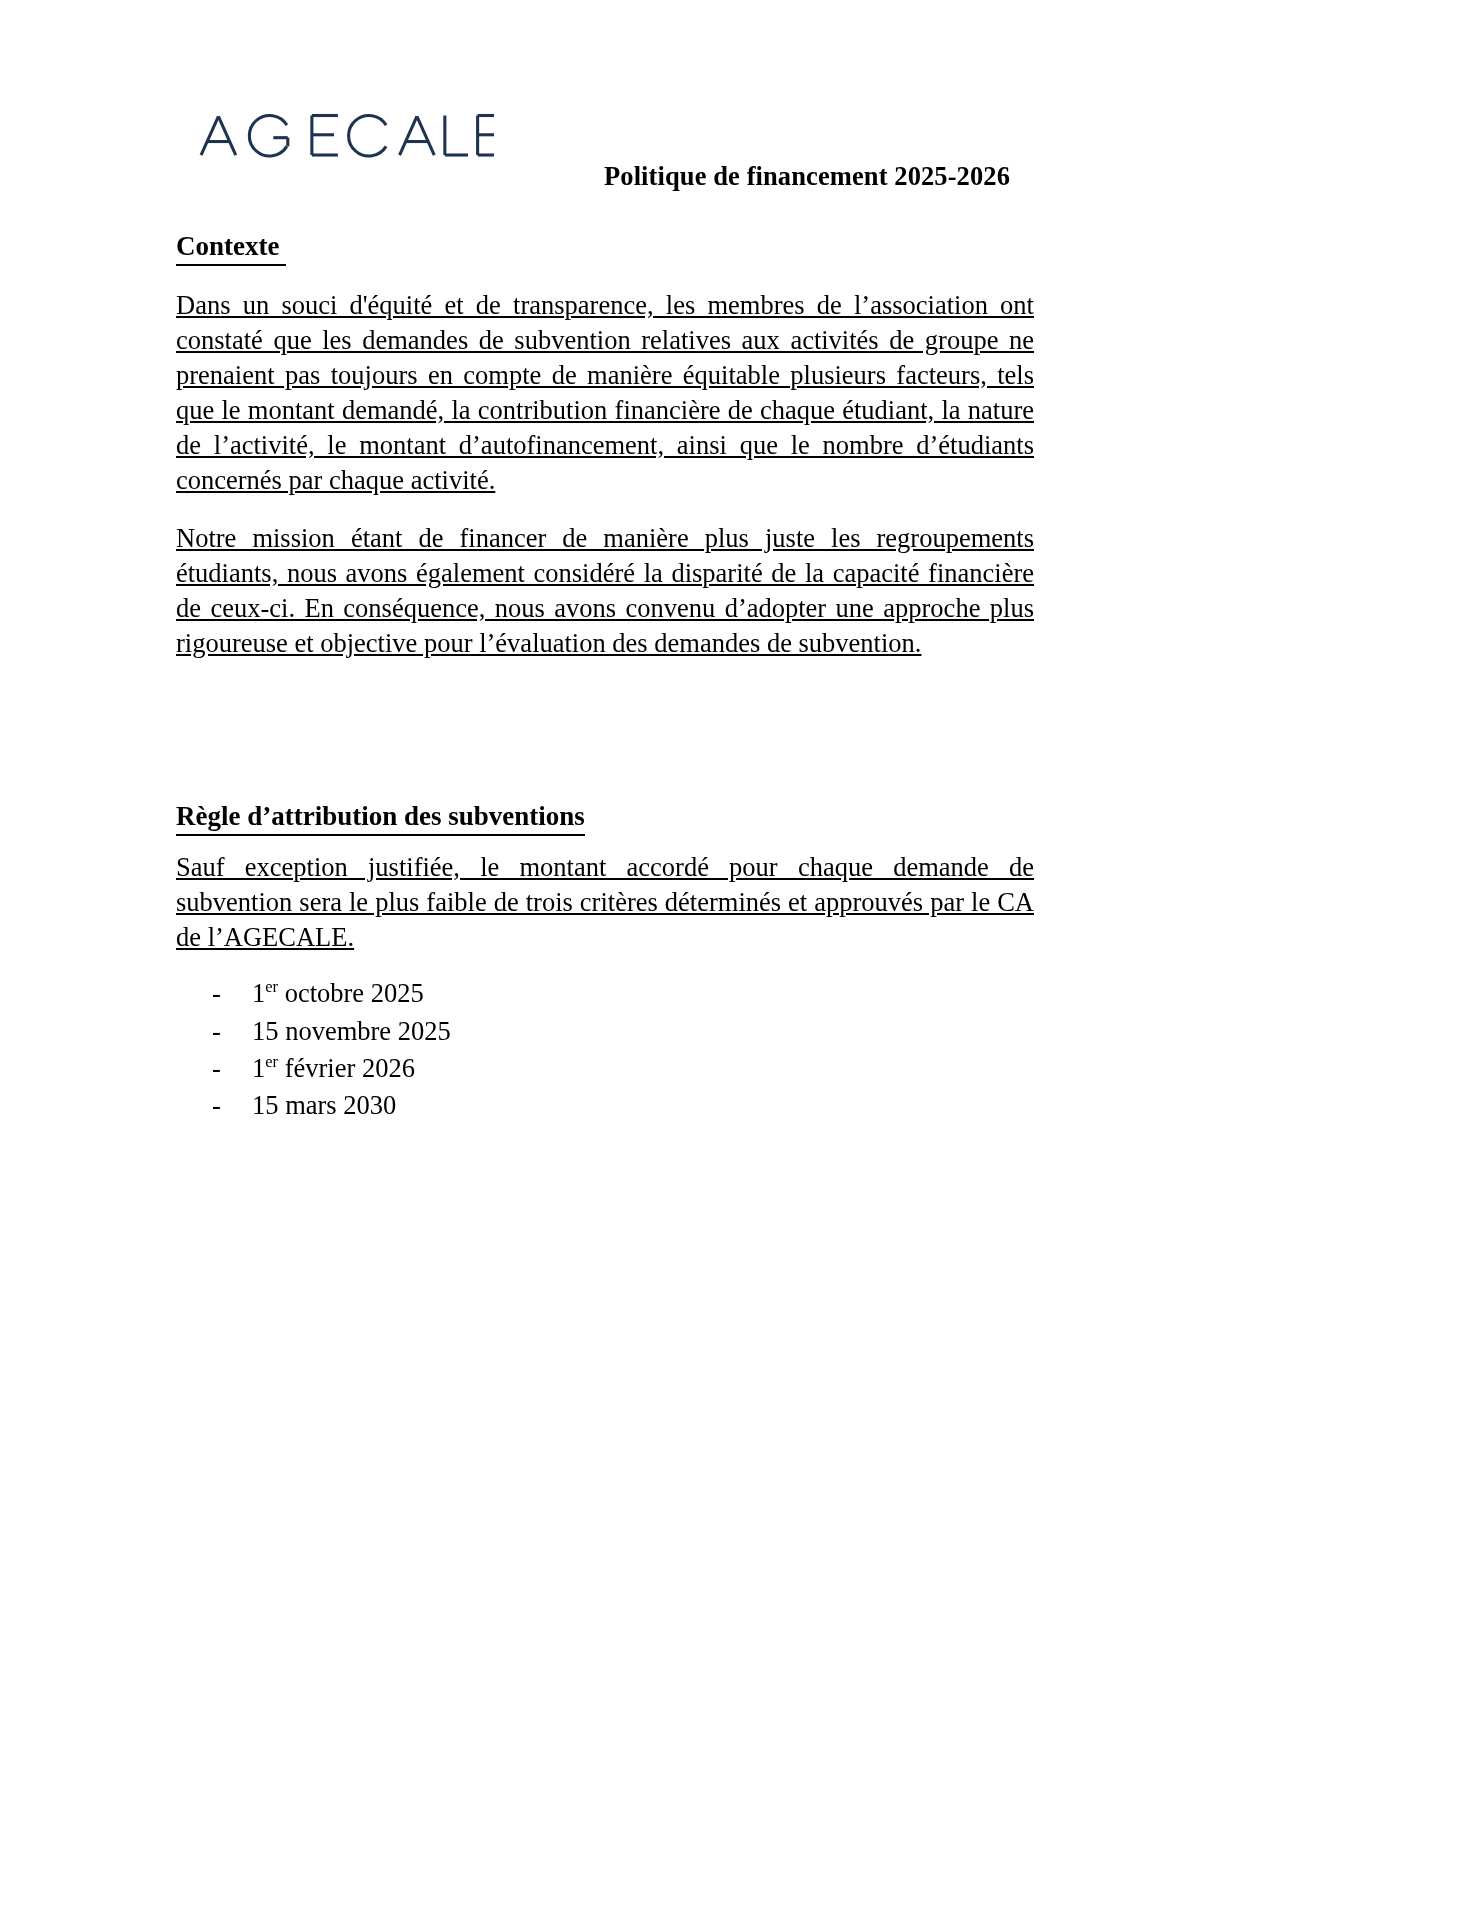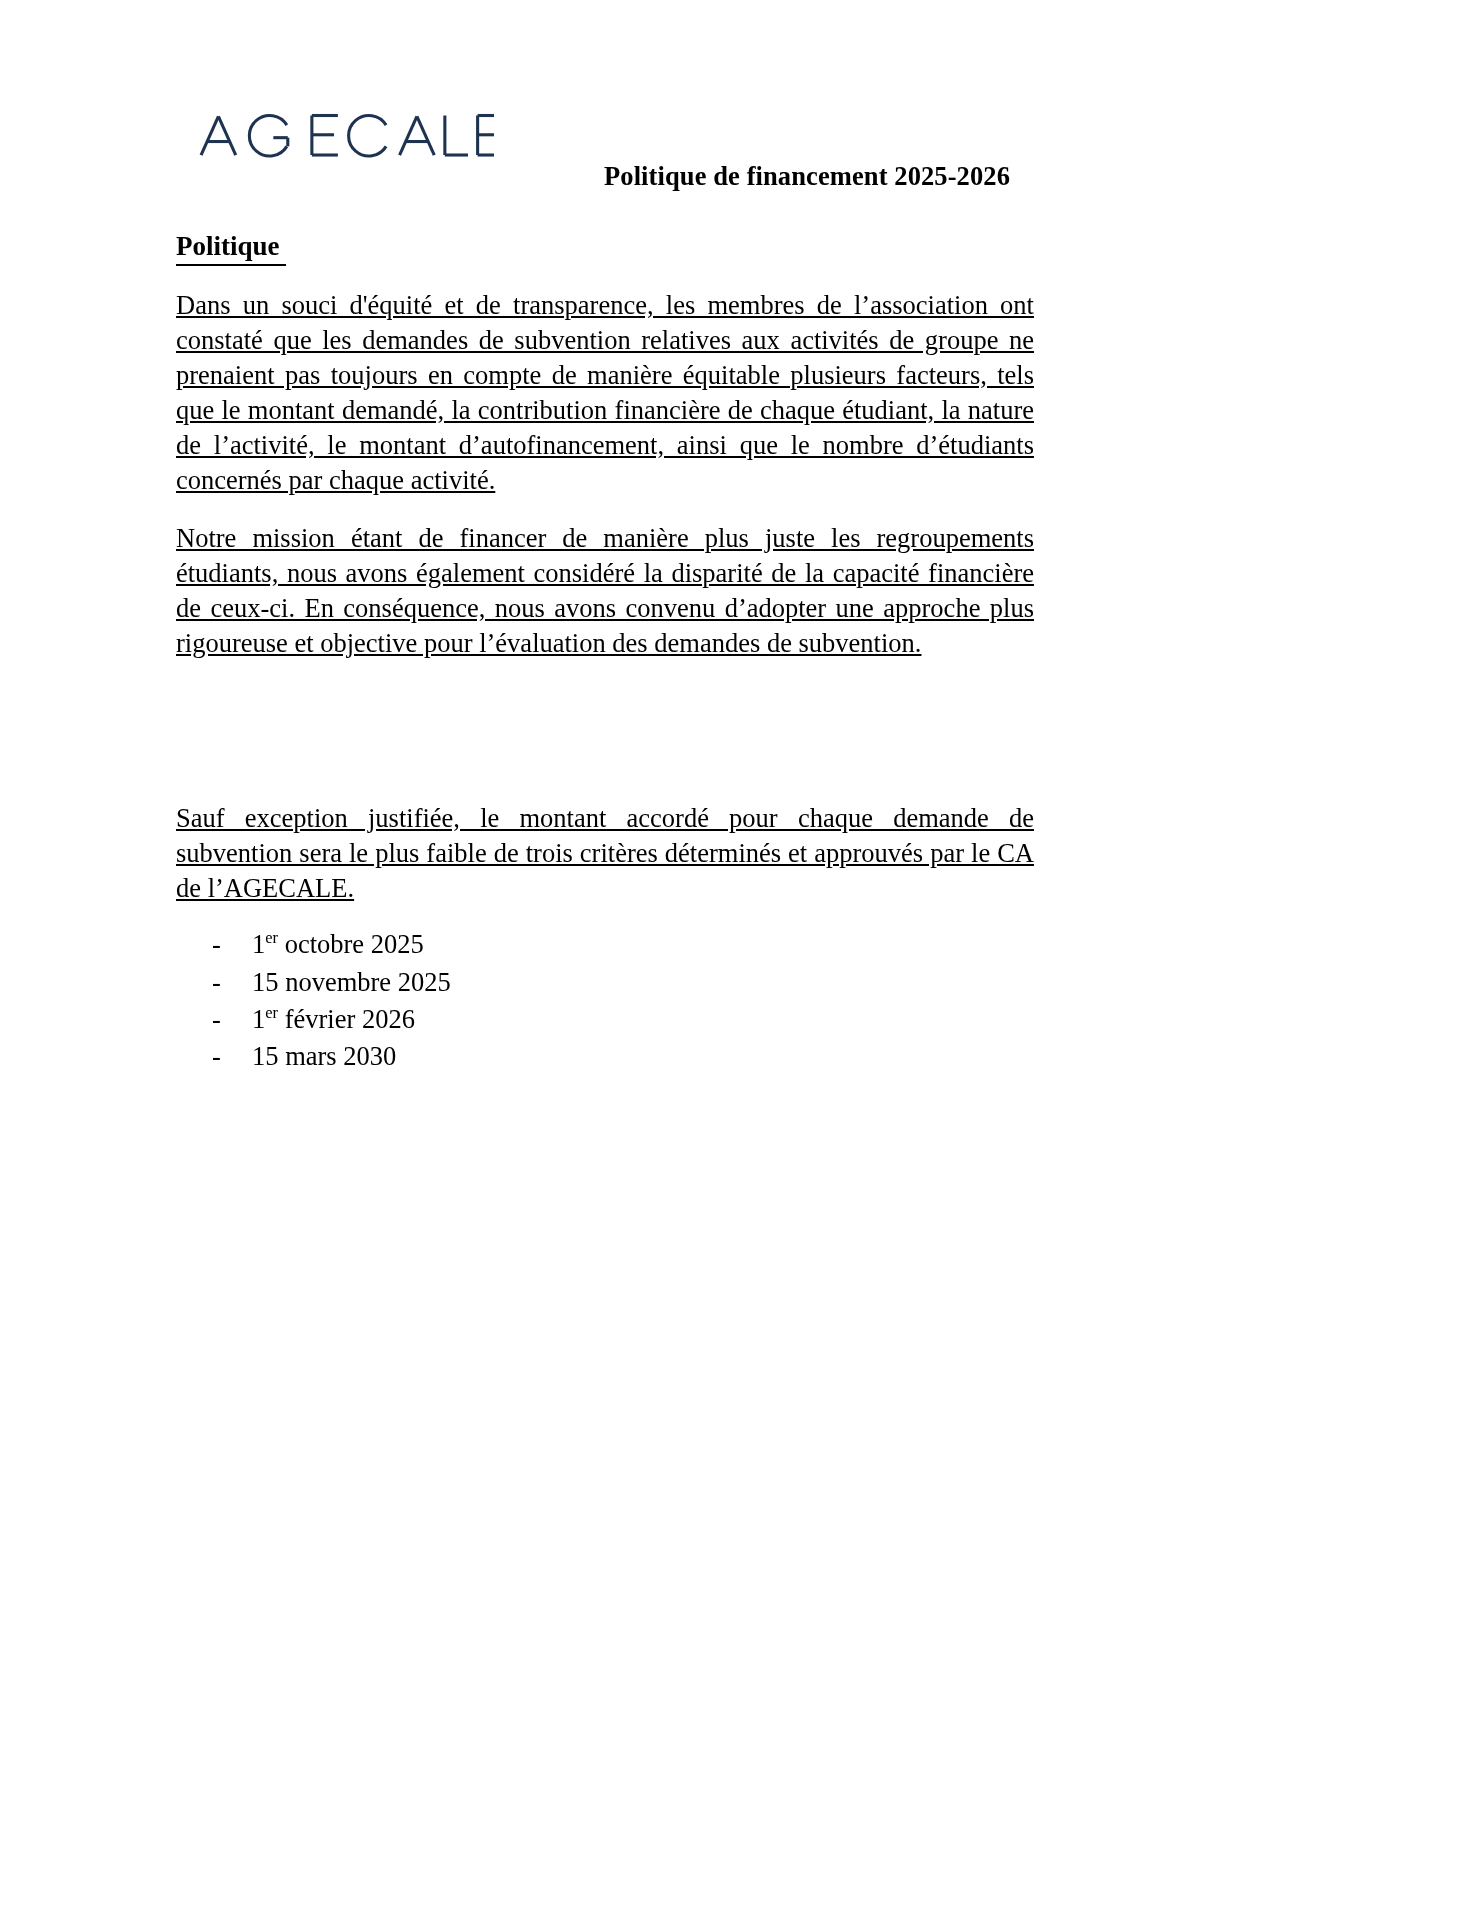--- a/index.html
+++ b/index.html
@@ -174,29 +174,32 @@
         <path d="M 313 62 L 340 62"></path>
       </g>
     </svg>
 
     <div class="doc-title">Politique de financement 2025-2026</div>
   </div>
 
   <div class="content">
 
     <div class="heading-wrap">
-      <h2 class="section-heading">Politique </h2>
+      <h2 class="section-heading">Contexte </h2>
     </div>
 
     <p class="para">Dans un souci d'équité et de transparence, les membres de l’association ont constaté que les demandes de subvention relatives aux activités de groupe ne prenaient pas toujours en compte de manière équitable plusieurs facteurs, tels que le montant demandé, la contribution financière de chaque étudiant, la nature de l’activité, le montant d’autofinancement, ainsi que le nombre d’étudiants concernés par chaque activité.</p>
 
     <p class="para">Notre mission étant de financer de manière plus juste les regroupements étudiants, nous avons également considéré la disparité de la capacité financière de ceux-ci. En conséquence, nous avons convenu d’adopter une approche plus rigoureuse et objective pour l’évaluation des demandes de subvention.</p>
 
     <div class="spacer-block"></div>
 
+    <div class="heading-wrap-2">
+      <h2 class="section-heading">Règle d’attribution des subventions</h2>
+    </div>
 
     <p class="para tight">Sauf exception justifiée, le montant accordé pour chaque demande de subvention sera le plus faible de trois critères déterminés et approuvés par le CA de l’AGECALE.</p>
 
 
 
     <ul class="date-list">
       <li>
         <span class="dash">-</span>
         <span class="date-text"><span>1</span><sup class="ord">er</sup><span> octobre 2025</span></span>
       </li>

